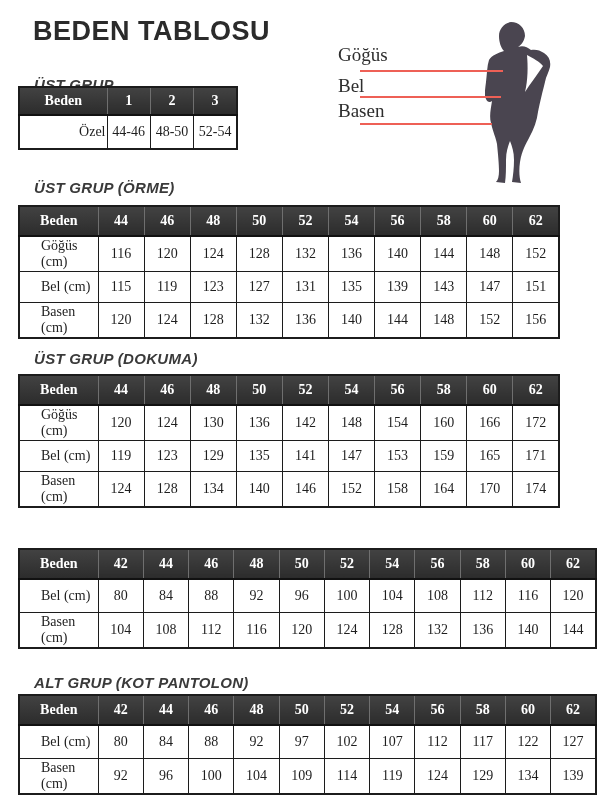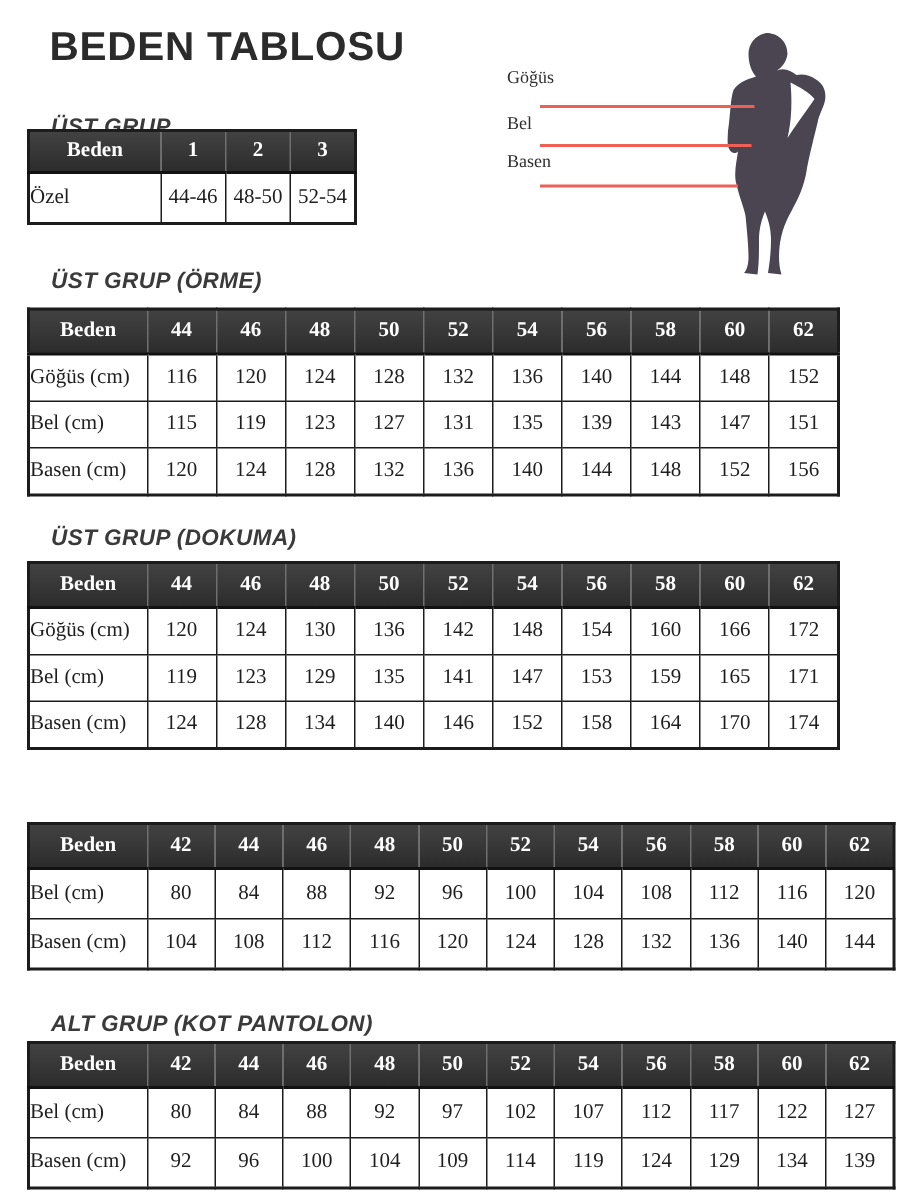--- a/index.html
+++ b/index.html
@@ -24,22 +24,22 @@
   table.size-table thead th {
     background:linear-gradient(180deg,#424242 0%,#2c2c2c 100%);
     color:#fff; font-weight:bold; font-size:14px;
     border-bottom:2px solid #111; border-left:1px solid #6f6f6f;font-family:Liberation Serif, serif;
   }
   table.size-table thead th:first-child { border-left:none; }
   table.size-table tbody th, table.size-table tbody td {
     border:1px solid #1c1c1c; font-size:14px; color:#1e1e1e;
     font-weight:normal; text-align:center; background:#fff;
   }
-  table.size-table tbody th.row-label { text-align:left; padding-left:0; }
-  table.size-table.center-labels tbody th.row-label { text-align:left; padding-left:0; }
+  table.size-table tbody th.row-label { text-align:left; padding-left:21px; }
+  table.size-table.center-labels tbody th.row-label { text-align:right; padding-left:0; }
   
   #tbl-ozel { left:18px; top:86px; width:220px; }
   #tbl-ozel .col-label { width:88px; }
   #tbl-ozel thead th { height:24px; }
   #tbl-ozel tbody td, #tbl-ozel tbody th { height:30px; }
   .tbl-ust { left:18px; width:542px; }
   .tbl-ust .col-label { width:79px; }
   .tbl-ust thead th { height:26px; }
   .tbl-ust tbody td, .tbl-ust tbody th { height:28px; }
   .tbl-alt { left:18px; width:579px; }
@@ -51,21 +51,21 @@
   #tbl-kumas  { top:548px; }
   #tbl-kot    { top:694px; }
   #h-ozel   { top:60px; }
   #h-orme   { top:163px; }
   #h-dokuma { top:334px; }
   #h-kumas  { top:511px; }
   #h-kot    { top:658px; }
   
   .measure-label {
     position:absolute; font-family:"Liberation Serif", serif;
-    font-size:12px; color:#2e2e2e;
+    font-size:19px; color:#2e2e2e;
   }
   #lbl-gogus { left:338px; top:44px; }
   #lbl-bel   { left:338px; top:75px; }
   #lbl-basen { left:338px; top:100px; }
   .measure-line { position:absolute; height:2px; background:var(--line-color,#ee6056); z-index:2; }
   #line-gogus { left:360px; top:70px;  width:143px; }
   #line-bel   { left:360px; top:96px;  width:141px; }
   #line-basen { left:360px; top:123px; width:132px; }
   #silhouette { position:absolute; left:485px; top:22px; width:67px; height:162px; z-index:1; }
   #silhouette .body-fill { fill:var(--silhouette-color,#4a4550); }

